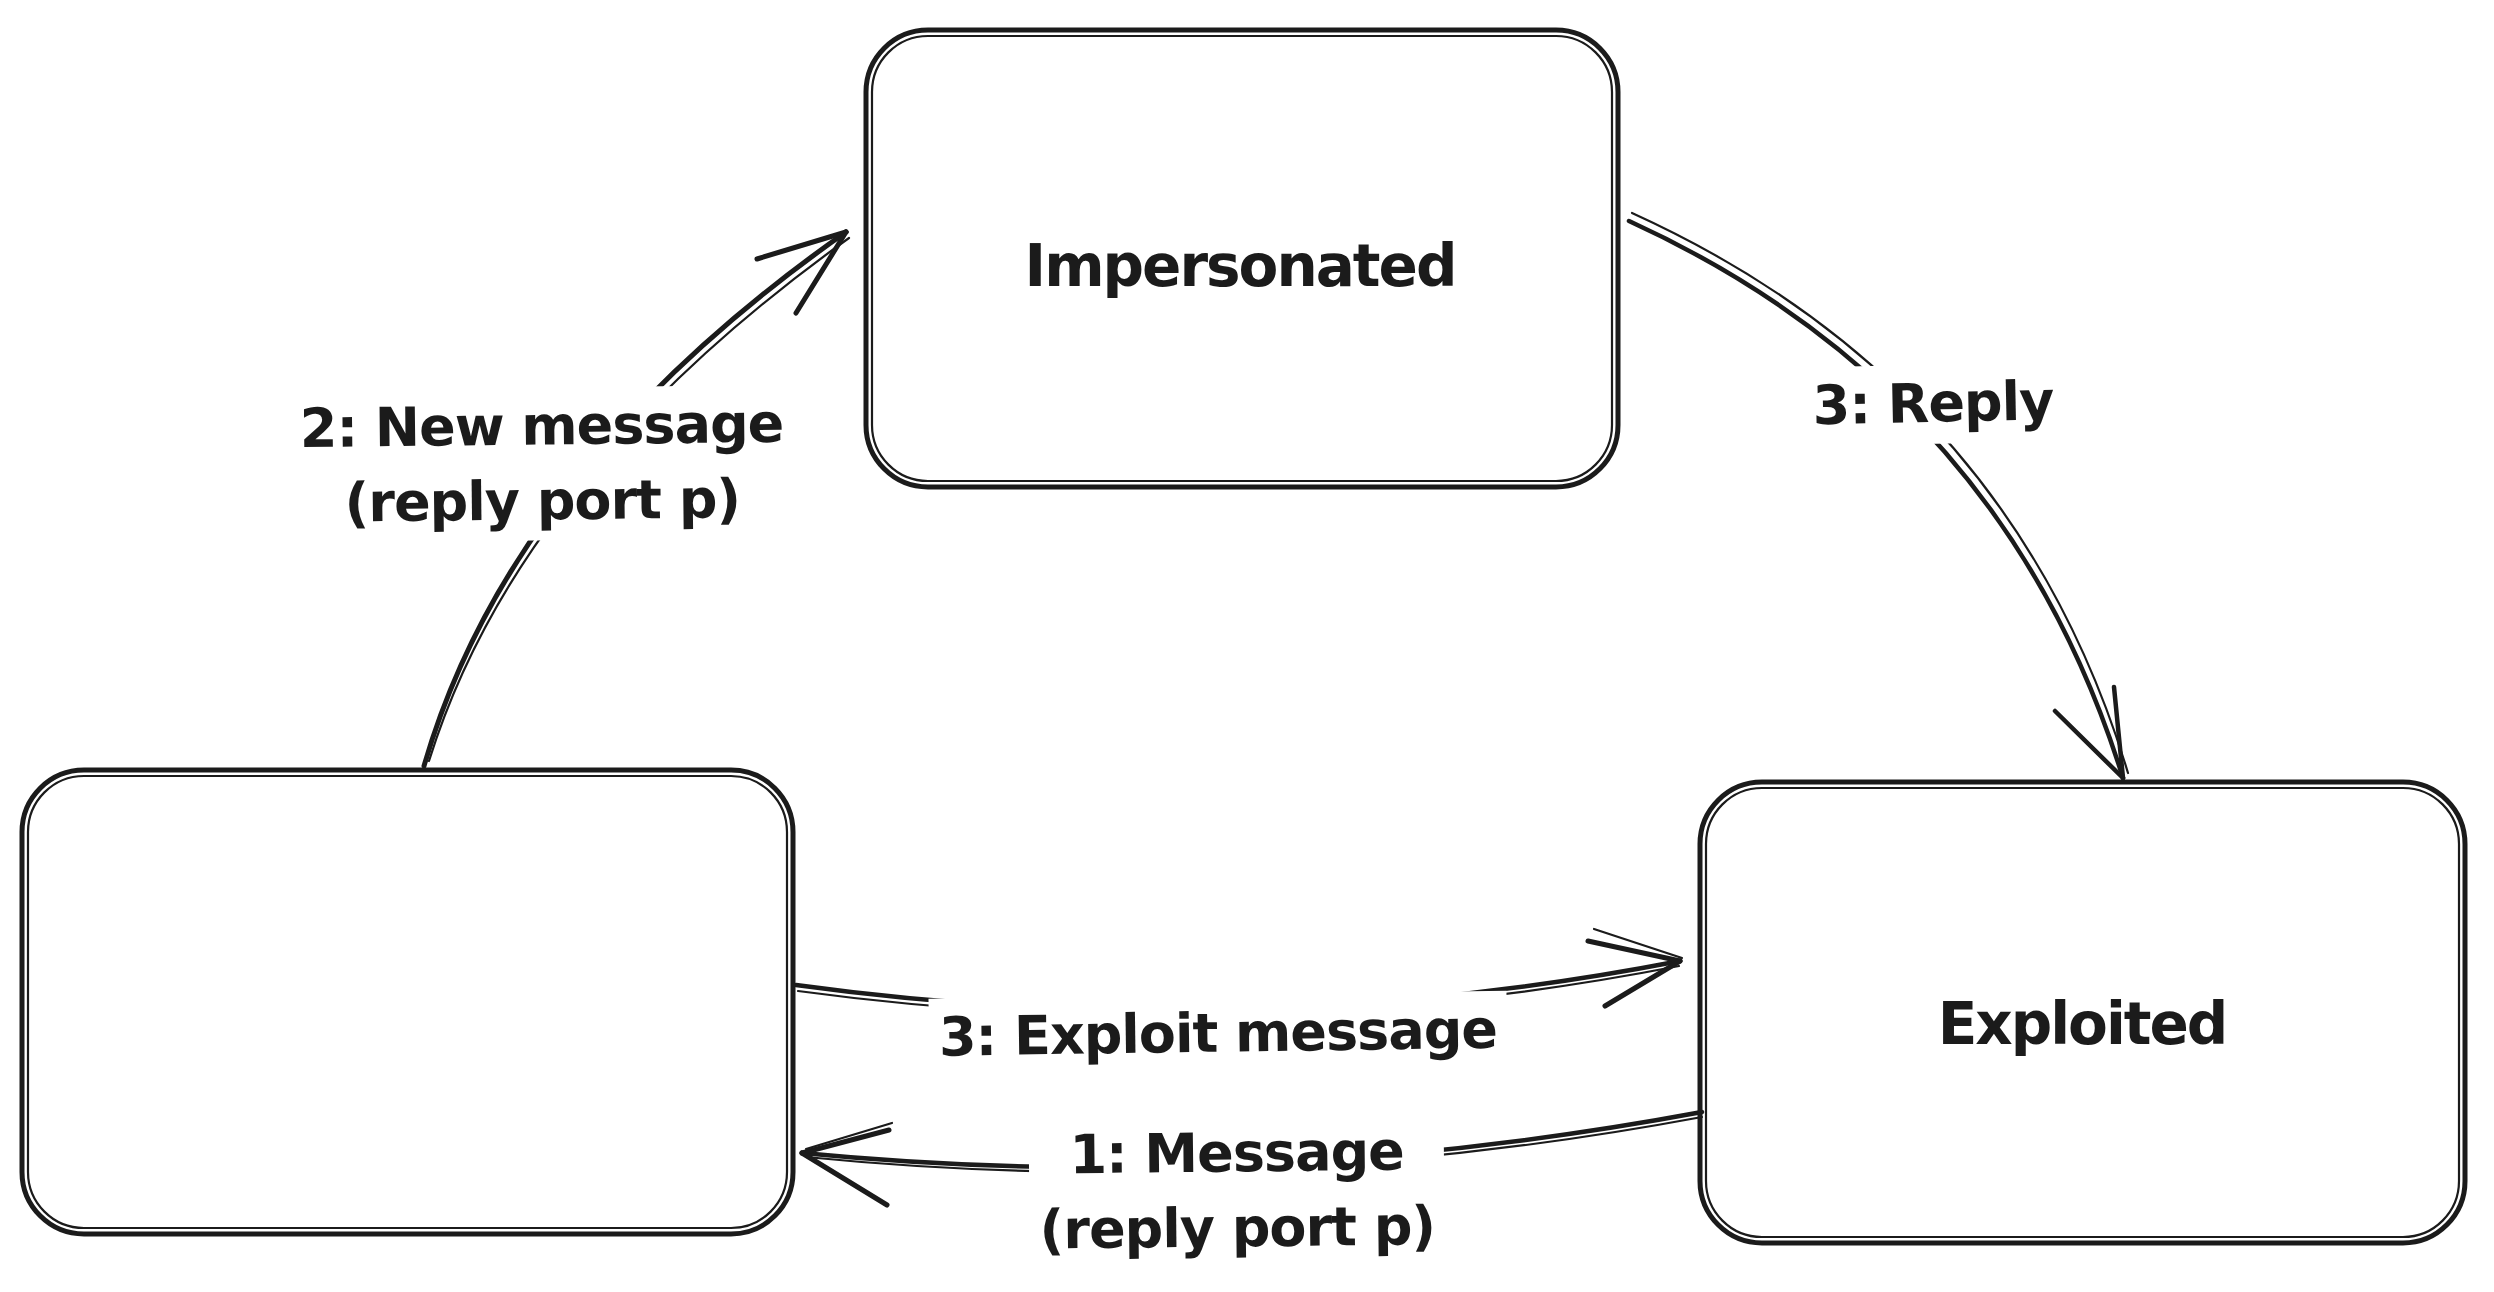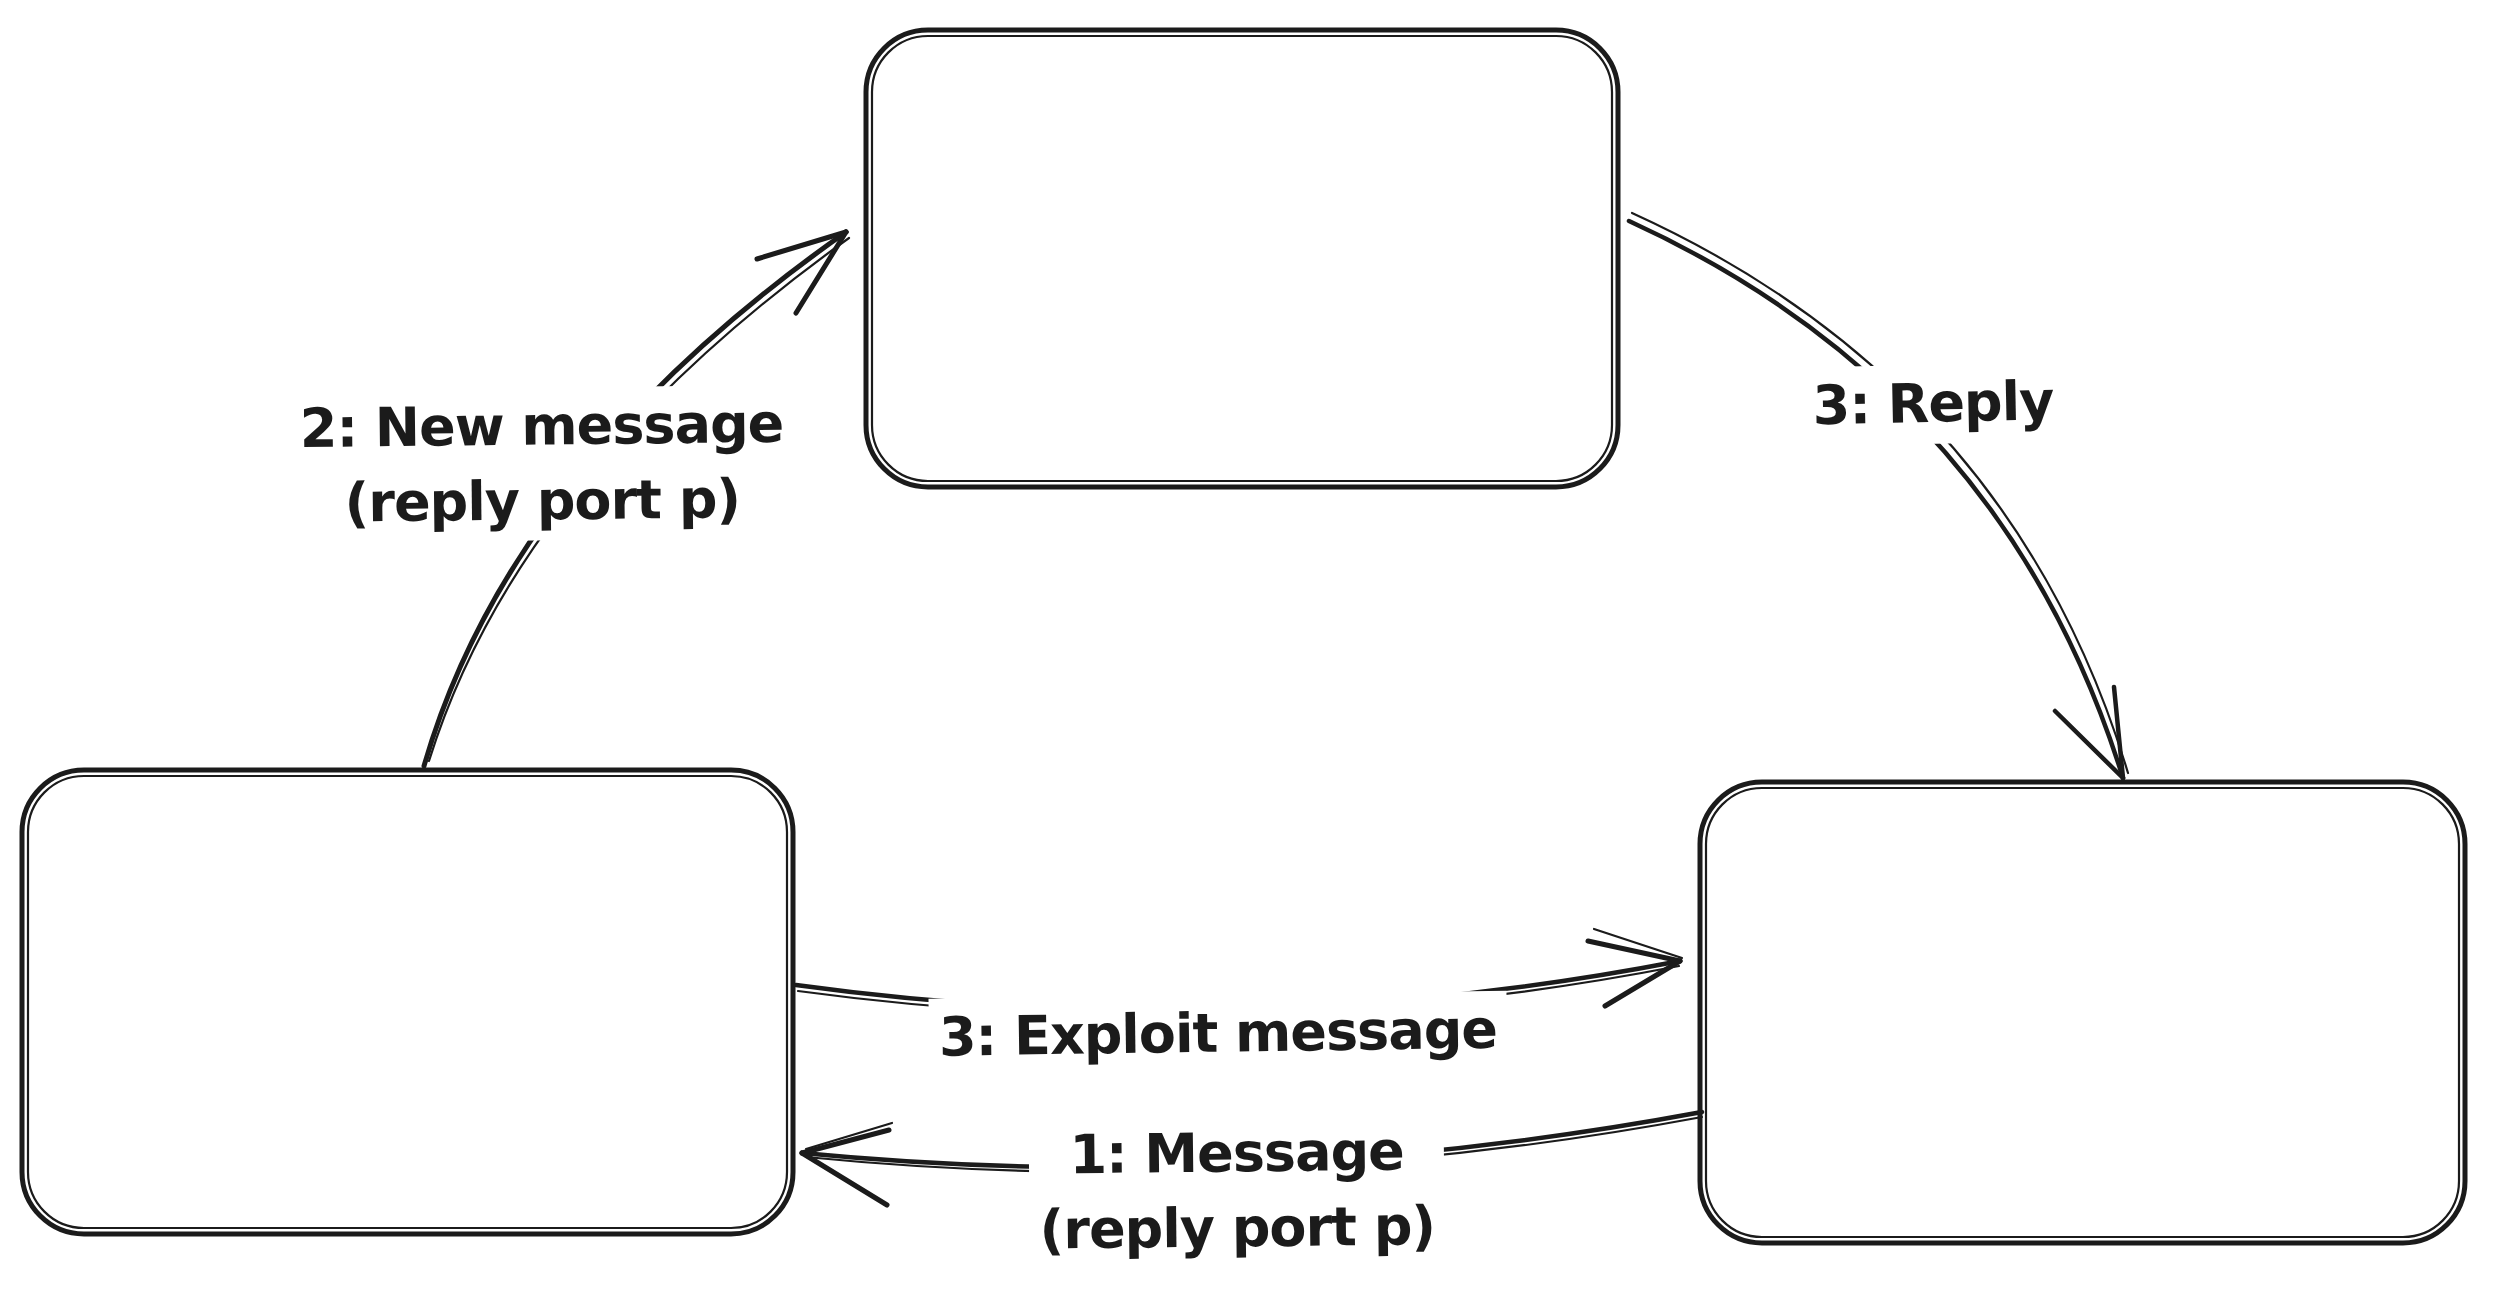--- a/index.html
+++ b/index.html
@@ -90,22 +90,24 @@
       <rect class="box-fill stroke-main" x="22" y="770" width="771" height="464" rx="62" ry="62"></rect>
       <rect class="stroke-thin" x="28" y="776" width="759" height="452" rx="56" ry="56"></rect>
     </g>
 
     <g>
       <rect class="box-fill stroke-main" x="1700" y="782" width="765" height="461" rx="62" ry="62"></rect>
       <rect class="stroke-thin" x="1706" y="788" width="753" height="449" rx="56" ry="56"></rect>
     </g>
   </svg>
 
+  <div class="node-label" style="left:1240px; top:266px;">Impersonated</div>
 
 
+  <div class="node-label" style="left:2082px; top:1024px;">Exploited</div>
 
   <div class="label edge-label tilt-c" style="left:542px; top:464px;">
     <span class="l1">2: New message</span>
     <span class="l2">(reply port p)</span>
   </div>
 
   <div class="label edge-label tilt-a" style="left:1933px; top:404px;">
     <span class="l1">3: Reply</span>
   </div>
 

